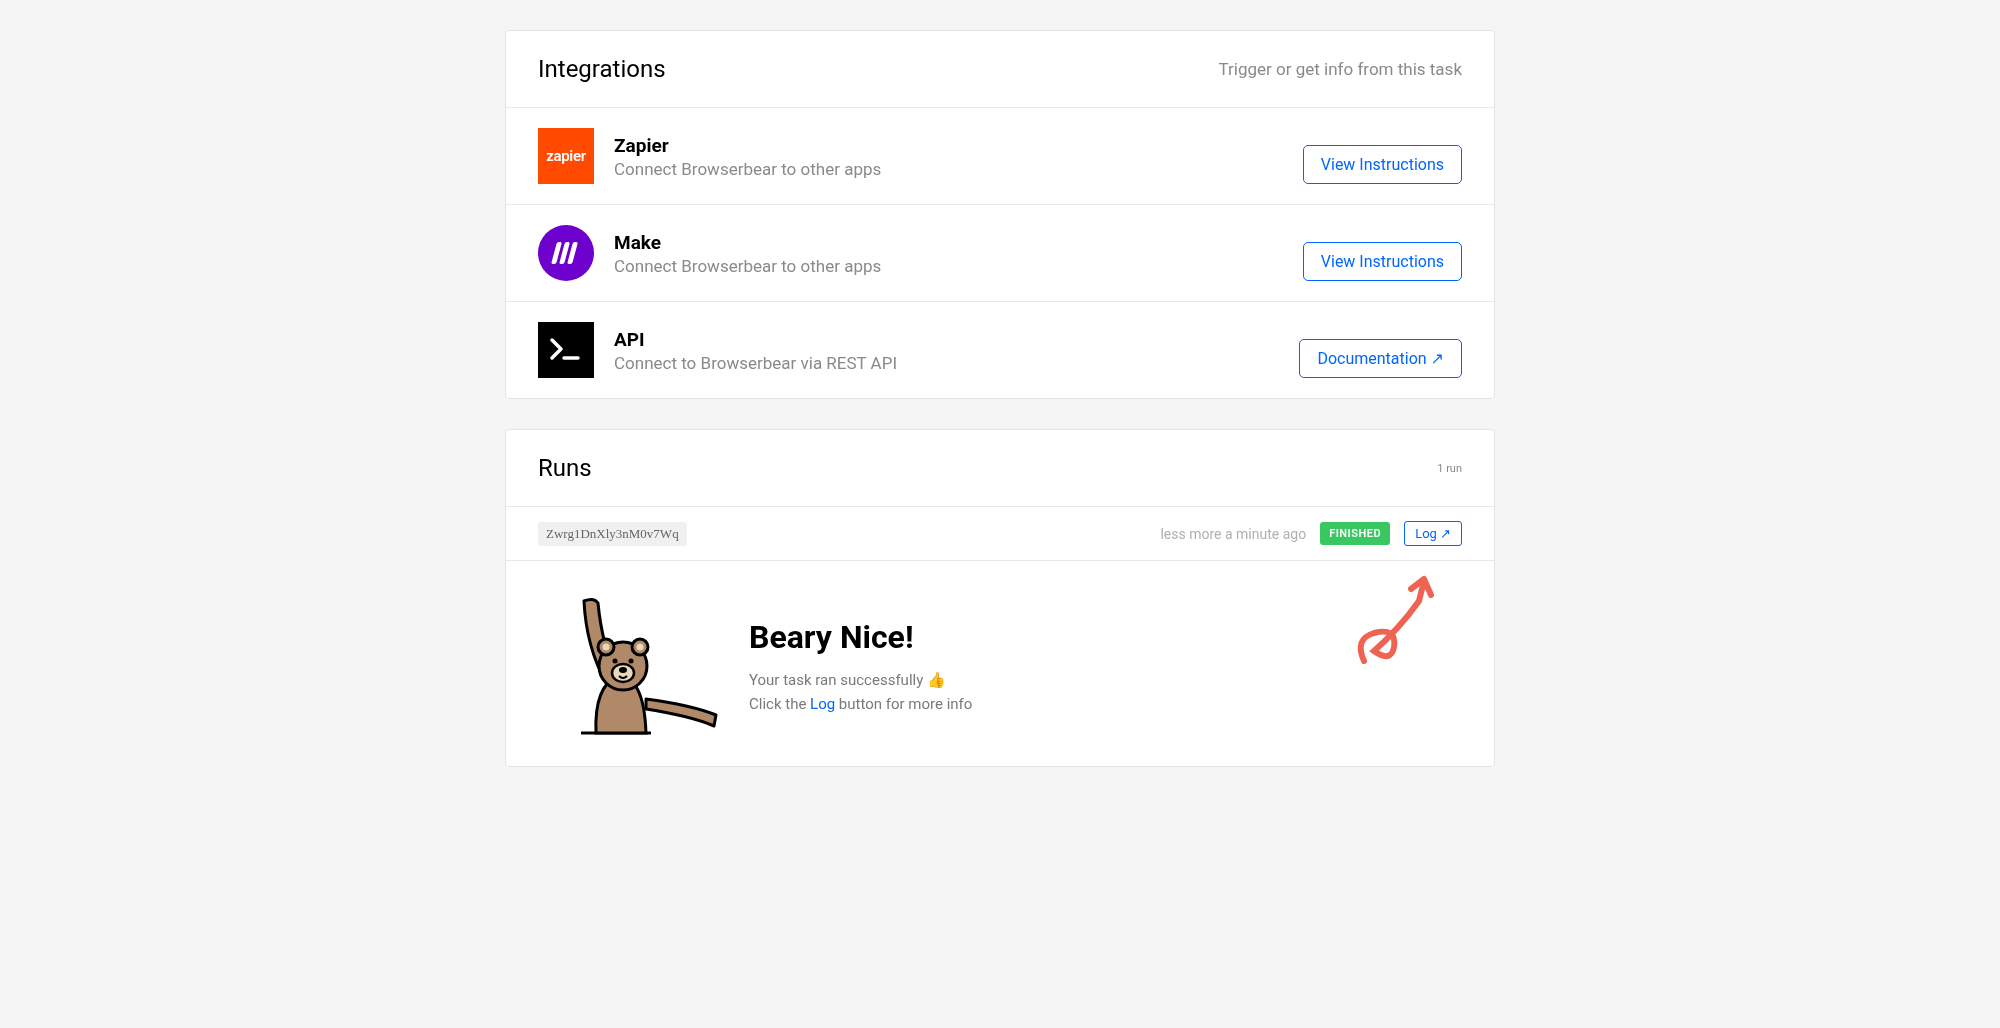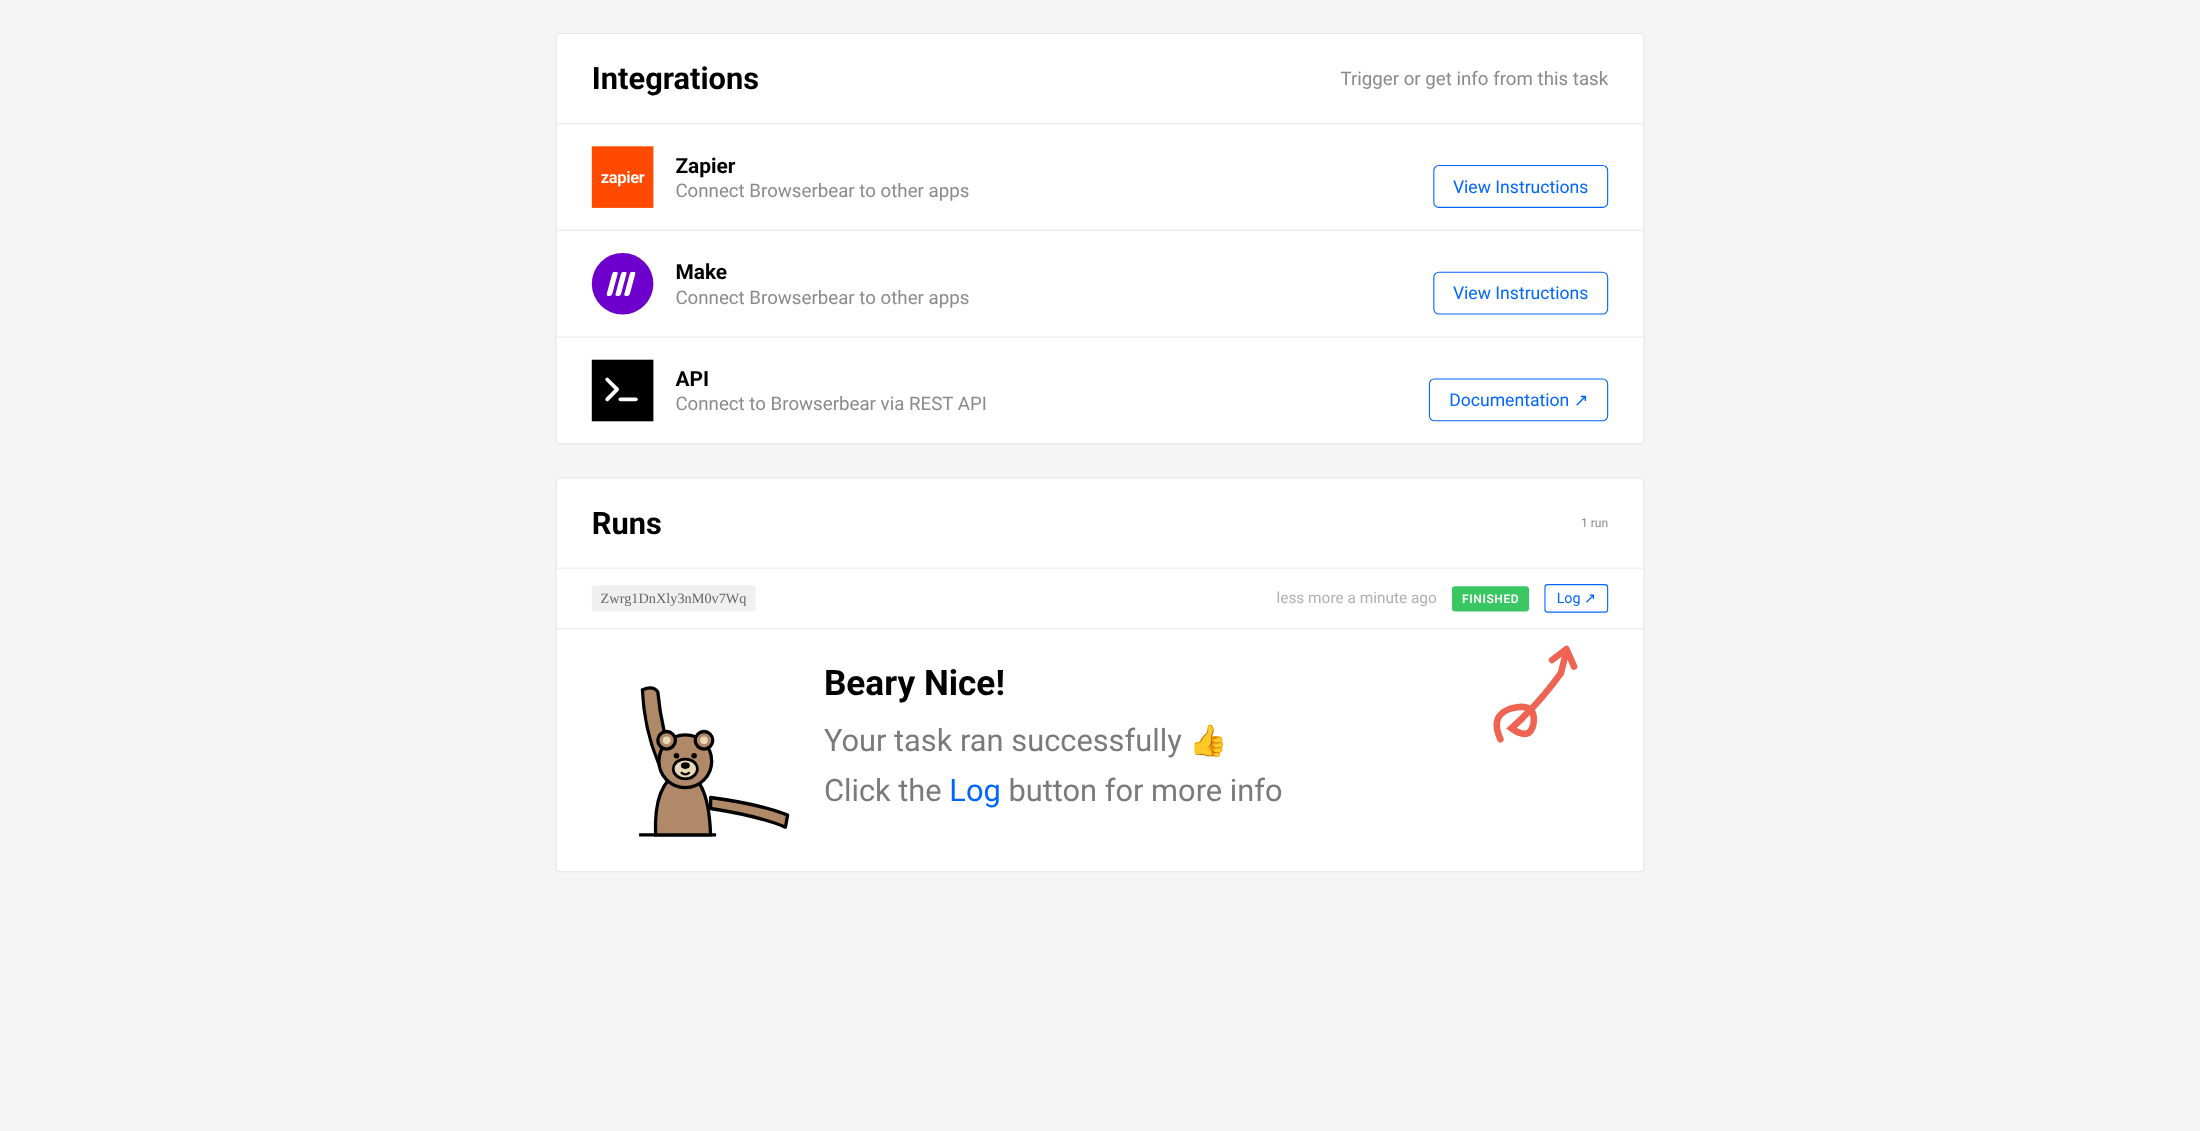--- a/index.html
+++ b/index.html
@@ -23,22 +23,22 @@
       margin-bottom: 30px;
     }
     .card-header {
       display: flex;
       justify-content: space-between;
       align-items: center;
       padding: 24px 32px;
       border-bottom: 1px solid #e8e8e8;
     }
     .card-title {
-      font-size: 28px;
-      font-weight: 700;
+      font-size: 24px;
+      font-weight: 400;
       color: #000;
     }
     .card-subtitle {
       font-size: 17px;
       color: #8a8a8a;
     }
     .integration-row {
       display: flex;
       justify-content: space-between;
       align-items: flex-end;
@@ -165,21 +165,21 @@
     .success-text {
       padding-bottom: 20px;
     }
     .success-title {
       font-size: 32px;
       font-weight: 700;
       color: #000;
       margin-bottom: 12px;
     }
     .success-sub {
-      font-size: 28px;
+      font-size: 15px;
       color: #7a7a7a;
       line-height: 1.6;
     }
     .success-sub .log-link {
       color: #0066ff;
       cursor: pointer;
     }
     .hand-arrow {
       position: absolute;
       right: 50px;

